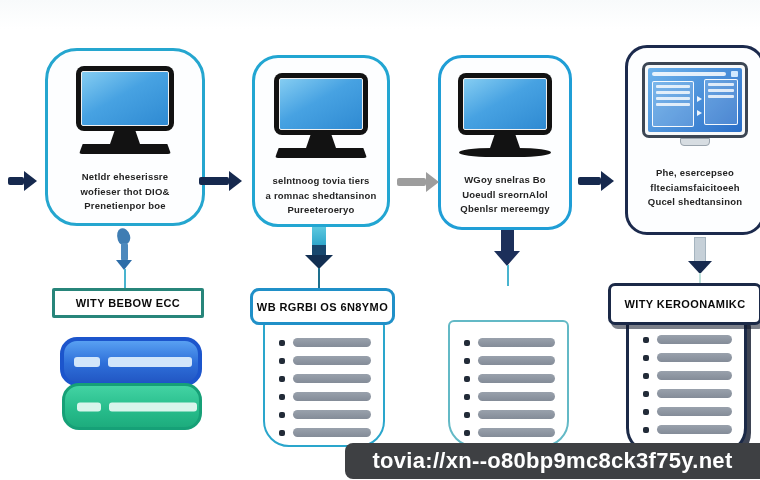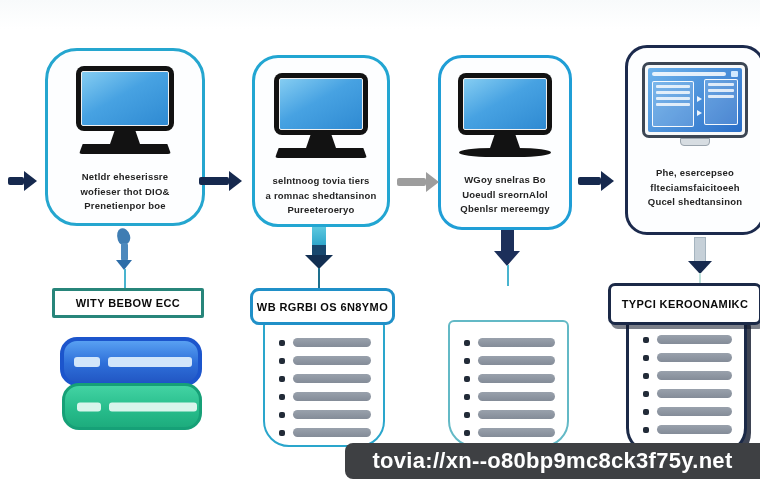--- a/index.html
+++ b/index.html
@@ -210,21 +210,21 @@
   <div class="abs head4"></div>
   <div class="abs line4"></div>
 
   <div class="lbl lbl1">
     <span>WITY BEBOW ECC</span>
   </div>
   <div class="lbl lbl2">
     <span>WB RGRBI OS 6N8YMO</span>
   </div>
   <div class="lbl lbl4">
-    <span>TYPCI KEROONAMIKC</span>
+    <span>WITY KEROONAMIKC</span>
   </div>
 
   <div class="bar3d bar-blue">
     <div class="stripe bs1"></div>
     <div class="stripe bs2"></div>
   </div>
   <div class="bar3d bar-green">
     <div class="stripe gs1"></div>
     <div class="stripe gs2"></div>
   </div>

